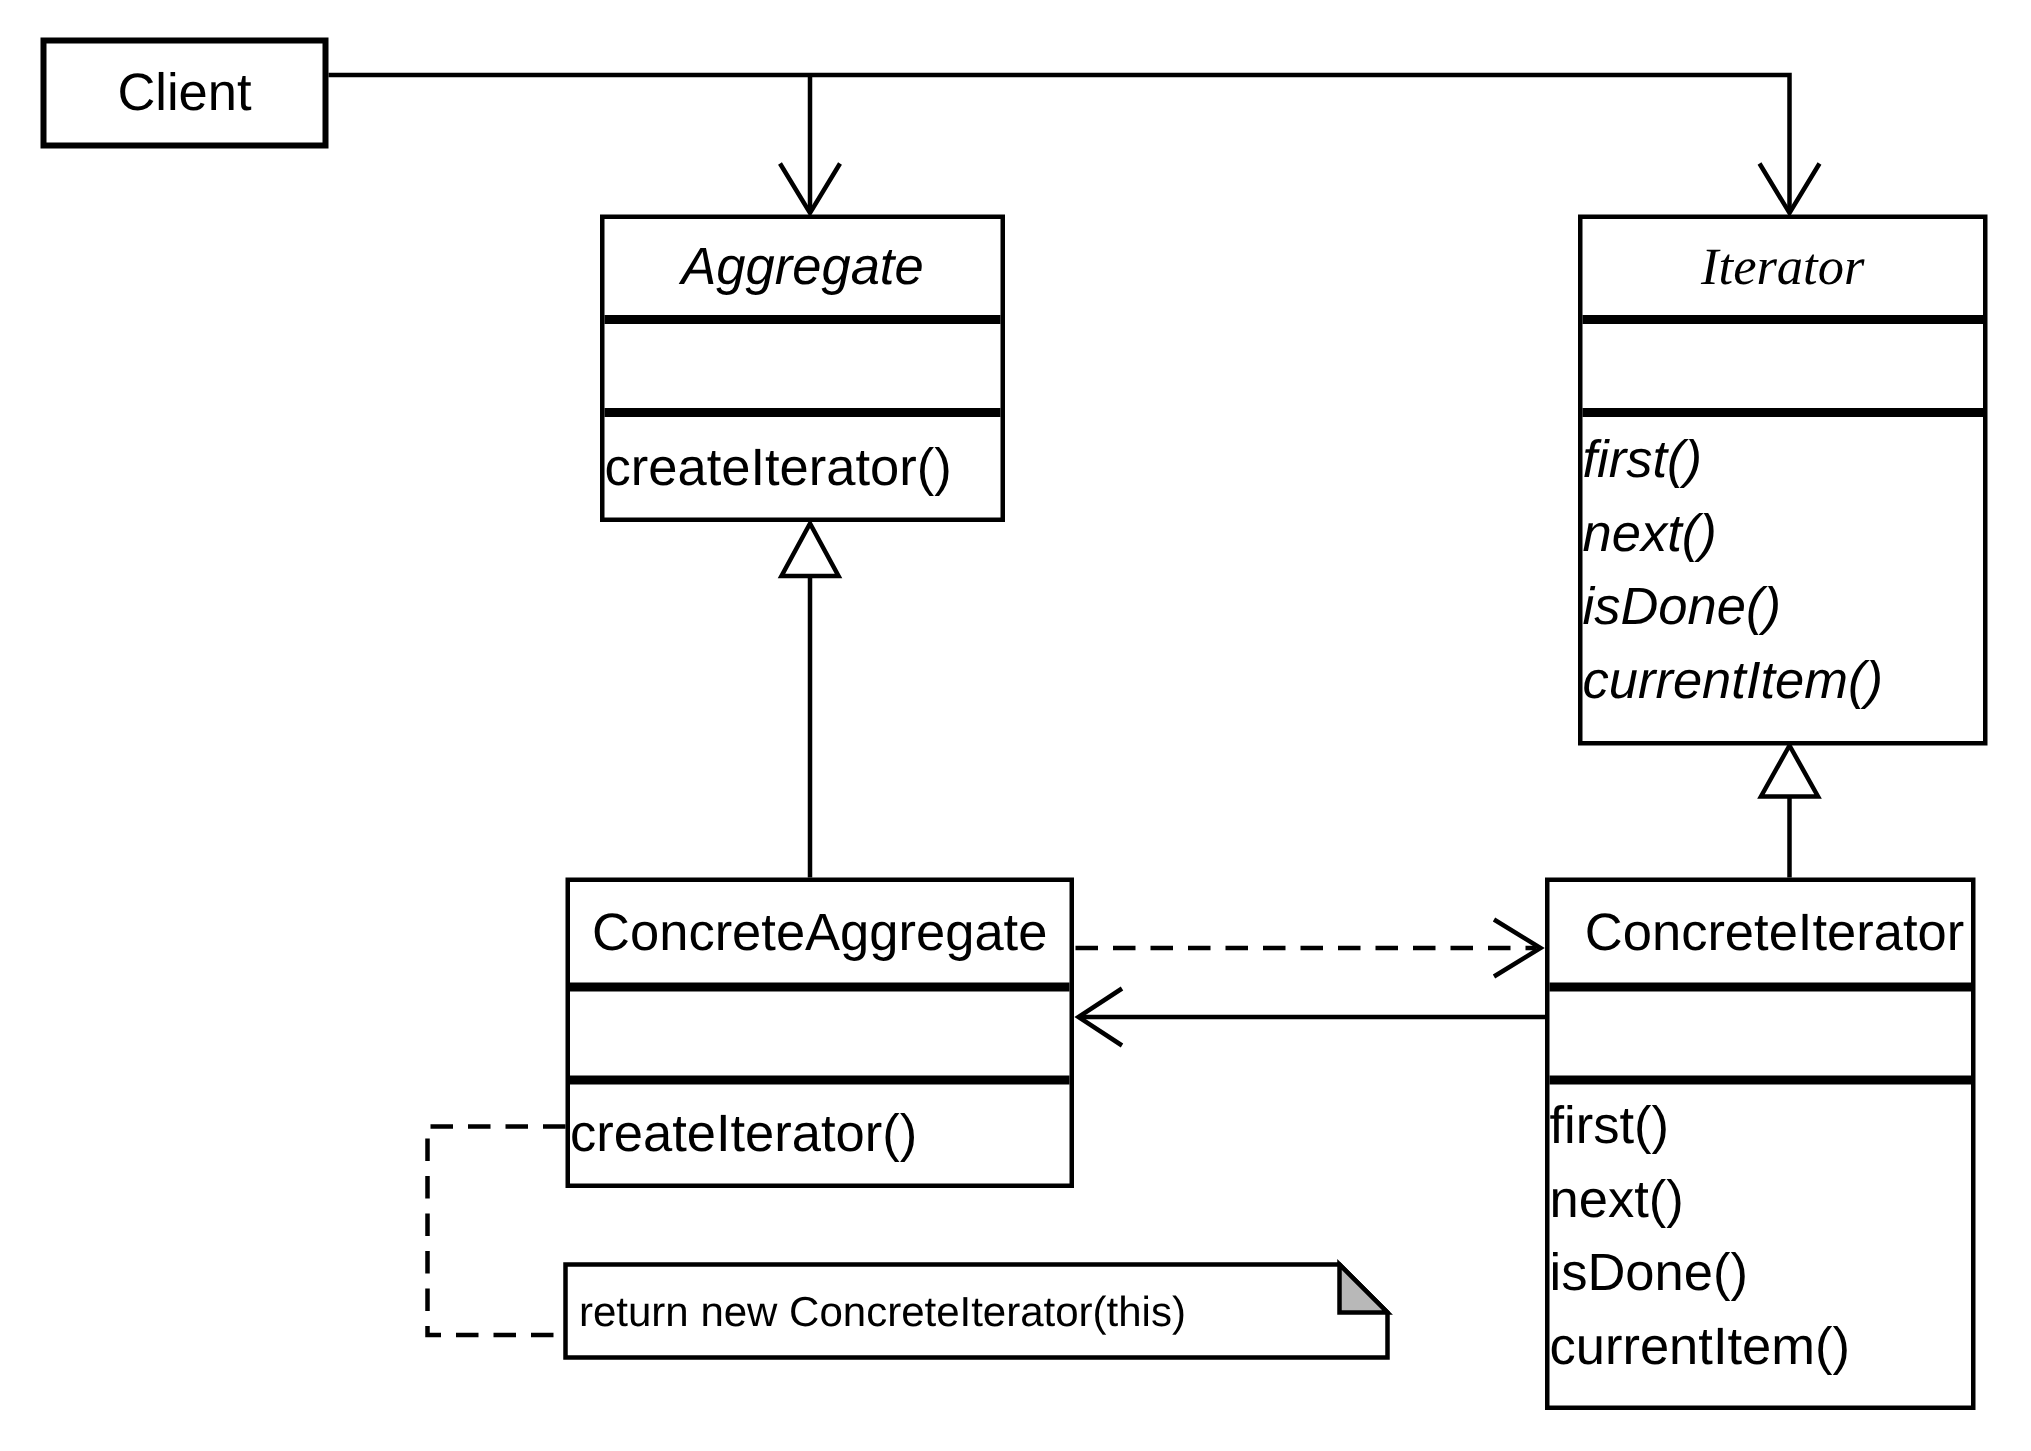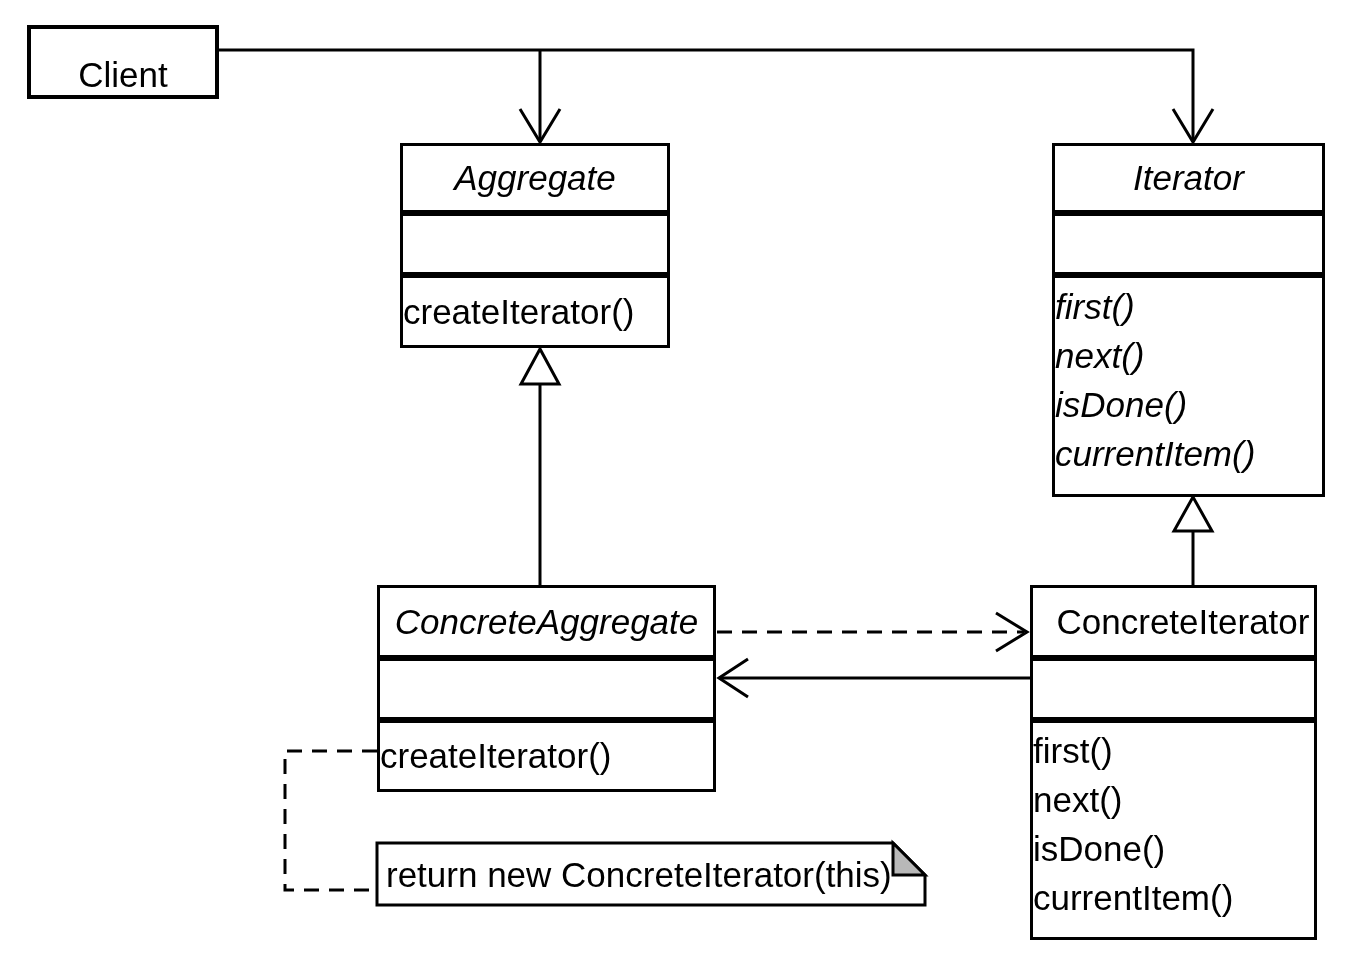--- a/index.html
+++ b/index.html
@@ -51,53 +51,53 @@
   .methods.single { display: flex; align-items: center; }
   .methods.multi .method { line-height: 49px; white-space: nowrap; }
   .italic { font-style: italic; }
 
   
   #box-aggregate          { left: 400px; top: 143px; width: 270px; height: 205px; text-align: right; }
   #box-aggregate .title   { height: 64px; }
   #box-aggregate .attrs   { height: 56px; }
 
   #box-iterator           { left: 1052px; top: 143px; width: 273px; height: 354px; }
-  #box-iterator .title    { height: 64px; }
+  #box-iterator .title    { height: 64px; font-family: Liberation Serif, serif; }
   #box-iterator .attrs    { height: 56px; }
   #box-iterator .methods  { padding-top: 4px; }
 
   #box-concrete-aggregate         { left: 377px; top: 585px; width: 339px; height: 207px; }
-  #box-concrete-aggregate .title  { height: 67px; font-style: italic; }
+  #box-concrete-aggregate .title  { height: 67px; }
   #box-concrete-aggregate .attrs  { height: 56px; }
 
   #box-concrete-iterator          { left: 1030px; top: 585px; width: 287px; height: 355px; }
   #box-concrete-iterator .title   { height: 67px; padding-left: 19px; }
   #box-concrete-iterator .attrs   { height: 56px; }
   #box-concrete-iterator .methods { padding-top: 3px; }
 
   .client-box {
     position: absolute;
     left: 27px; top: 25px;
     width: 192px; height: 74px;
     border: 4px solid #000000;
     box-sizing: border-box;
     background: #ffffff;
     display: flex;
-    align-items: flex-end;
+    align-items: center;
     justify-content: center;
     font-size: 35px;
     z-index: 2;
   }
   .note-text {
     position: absolute;
     left: 386px; top: 846px;
     width: 530px; height: 57px;
     display: flex;
     align-items: center;
-    font-size: 35px;
+    font-size: 28px;
     white-space: nowrap;
     z-index: 4;
   }
 </style>
 </head>
 <body>
 
 <div class="canvas">
 
   <div class="client-box">

